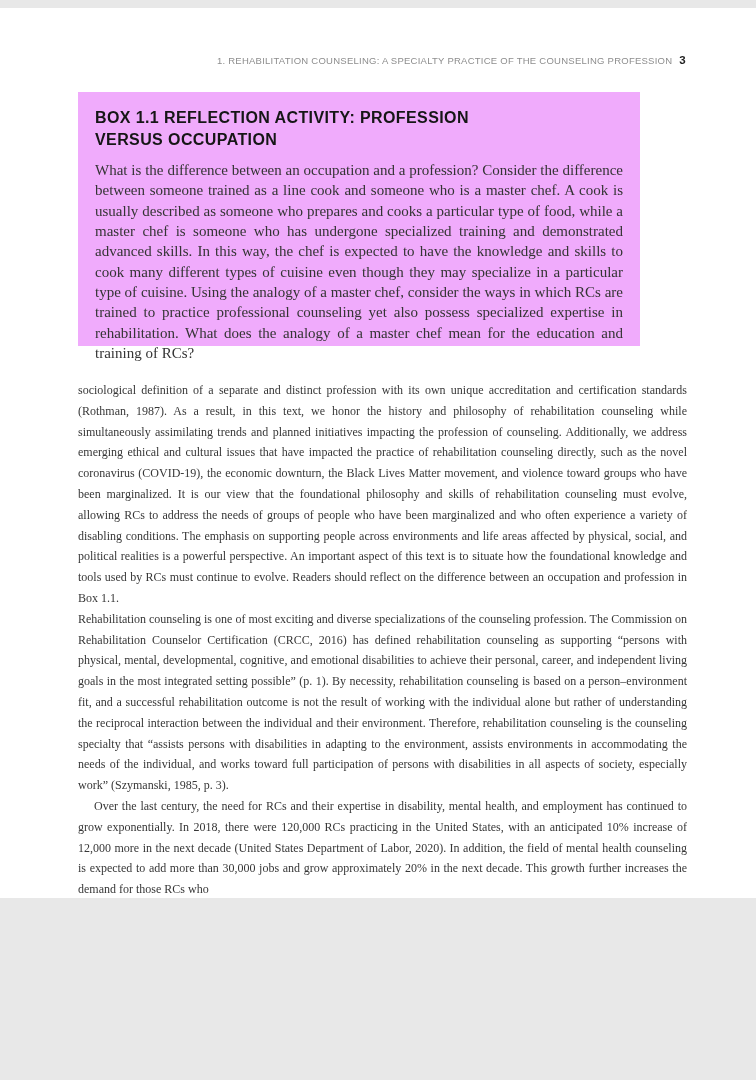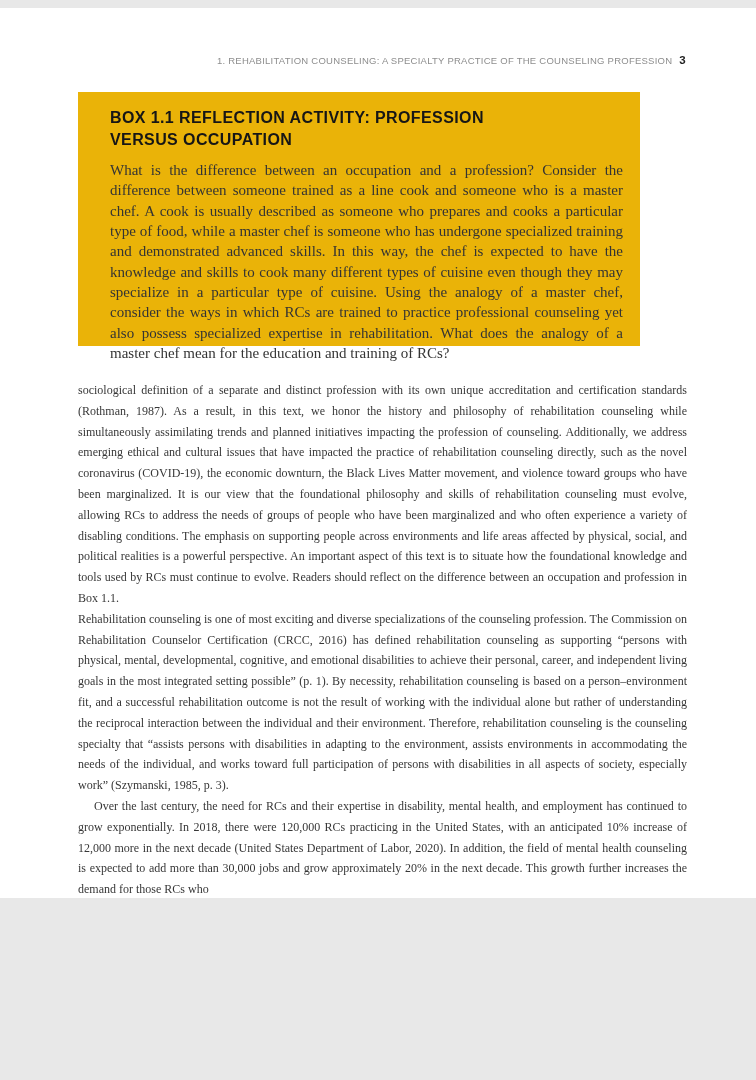--- a/index.html
+++ b/index.html
@@ -21,23 +21,23 @@
     color:#8d8d8d;
     white-space:nowrap;
   }
   .running-head .pagenum{
     color:#1f1f1f;font-weight:bold;font-size:11.5px;margin-left:7px;
   }
   
   .reflection-box{
     position:absolute;top:84px;left:78px;
     width:562px;height:254px;
-    background:#eab308;
+    background:#f0abfc;
     box-sizing:border-box;
-    padding:15px 17px 14px 32px;
+    padding:15px 17px 14px 17px;
   }
   .box-title{
     font-family:"Liberation Sans", sans-serif;
     font-weight:bold;
     font-size:16px;line-height:1.38;
     letter-spacing:.4px;
     color:#161616;
     margin:0 0 9px 0;
   }
   .box-body{

